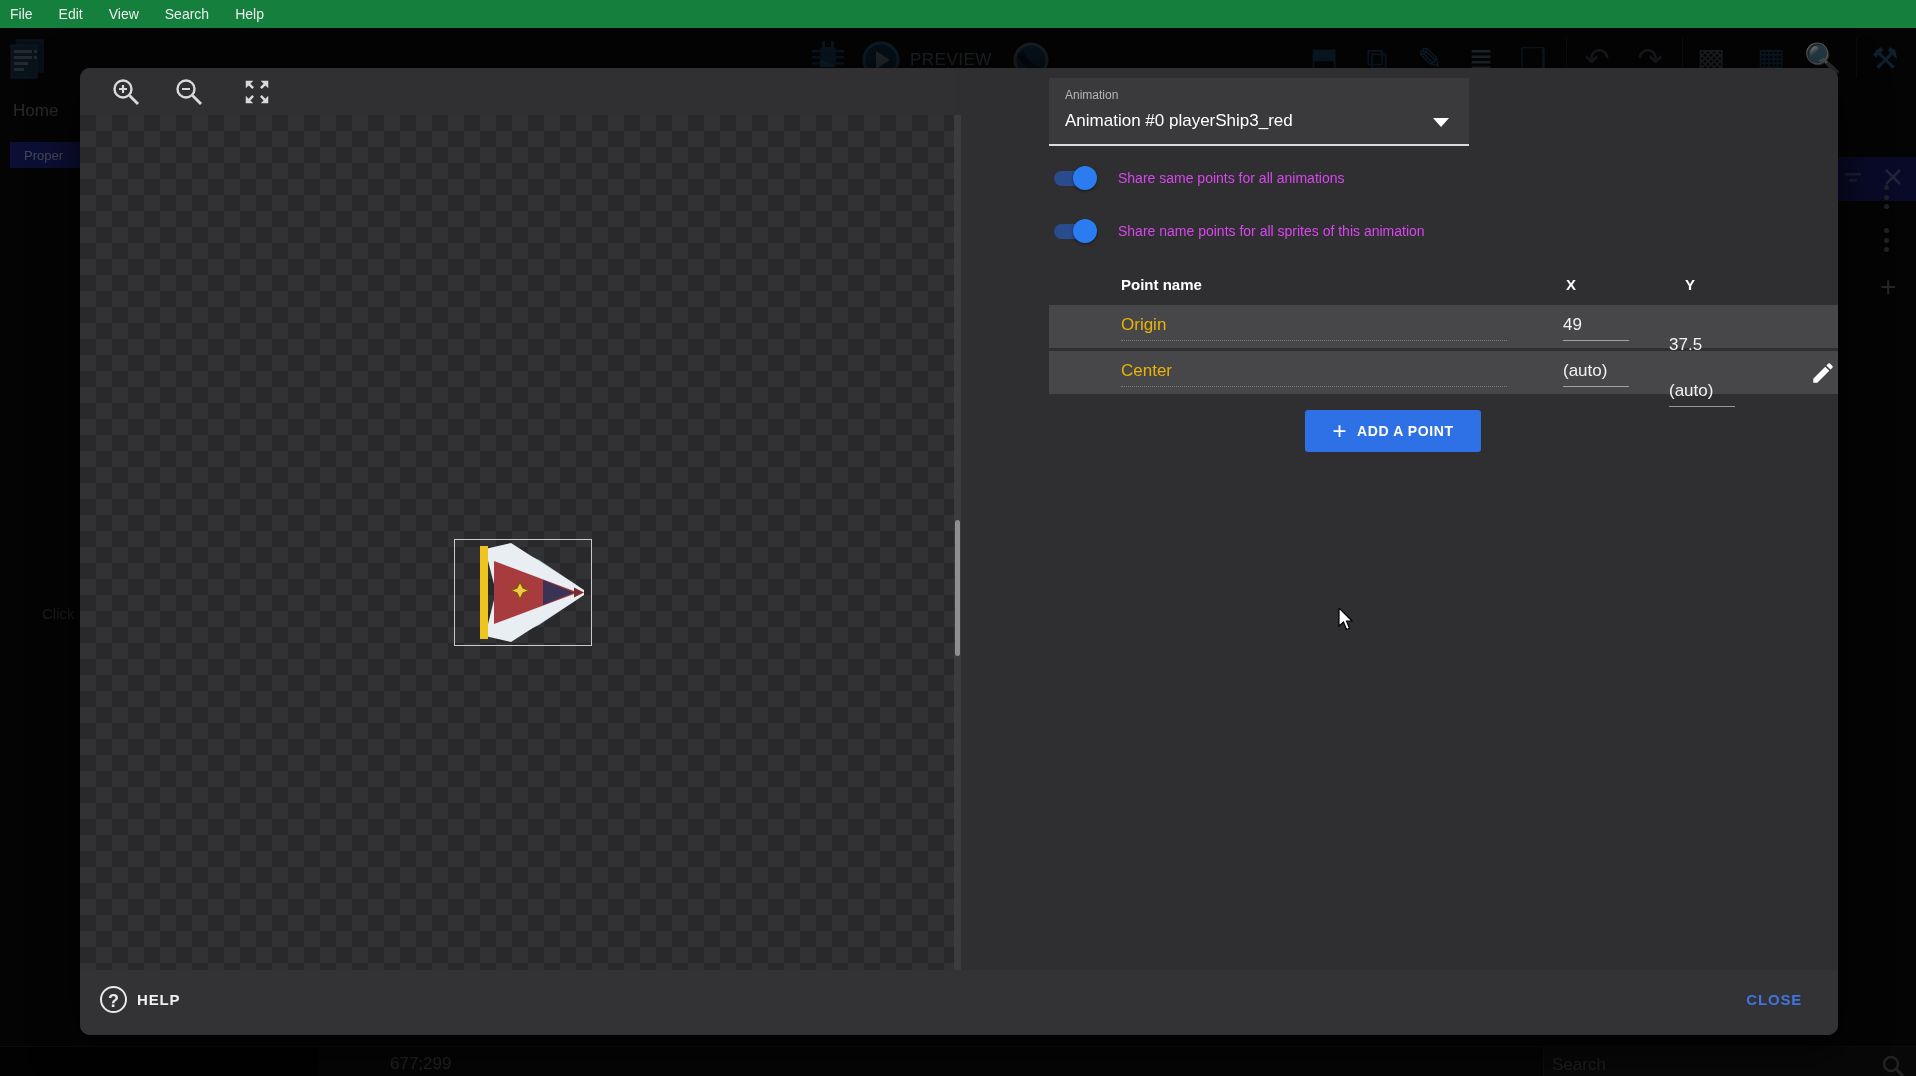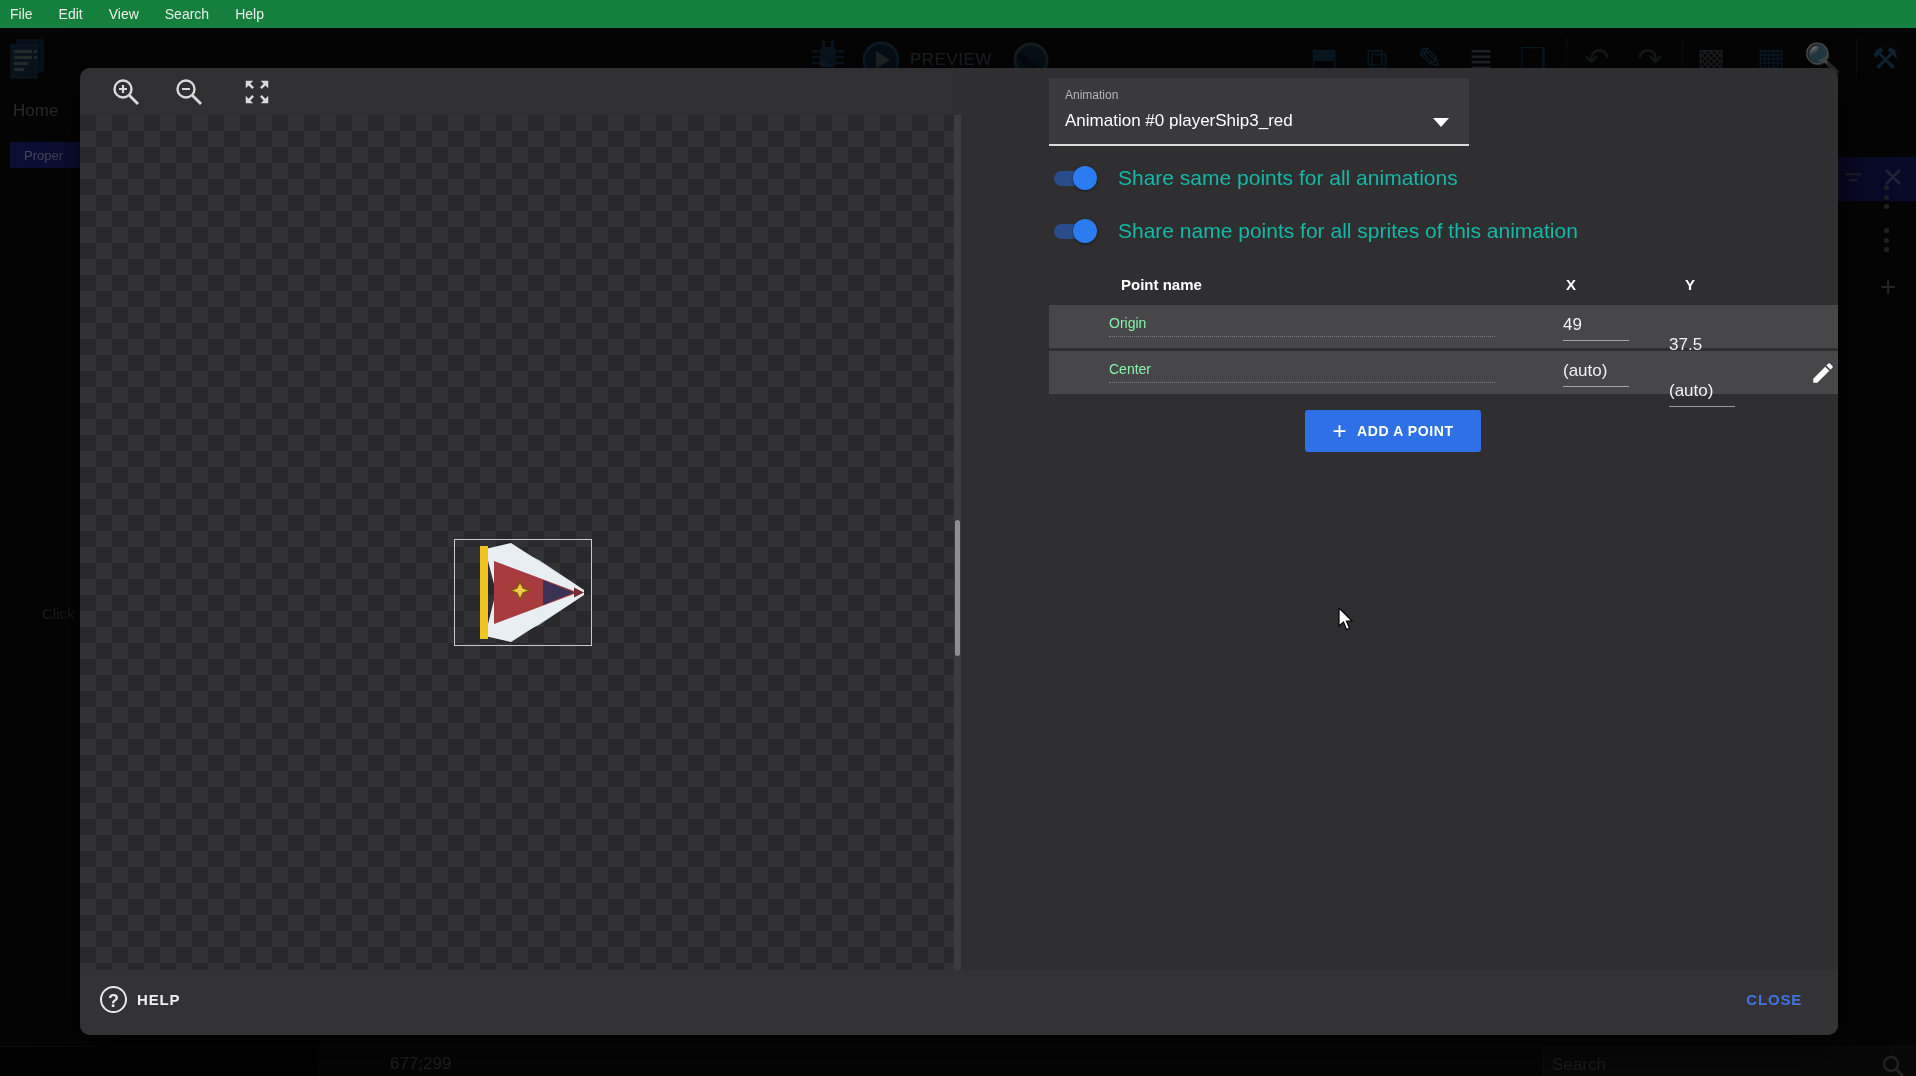--- a/index.html
+++ b/index.html
@@ -60,28 +60,28 @@
                border-left:8px solid transparent;border-right:8px solid transparent;
                border-top:9px solid #ffffff;}
   #anim-field{left:88px;width:420px;text-decoration:underline;}
   #frame-field{left:518px;width:415px;}
 
   .toggle-row{position:absolute;left:93px;height:28px;display:flex;align-items:center;}
   .switch{position:relative;width:44px;height:26px;margin-right:20px;cursor:pointer;flex:0 0 auto;}
   .switch .track{position:absolute;left:0;top:6px;width:42px;height:15px;border-radius:8px;background:#2b4c8c;}
   .switch .thumb{position:absolute;left:19px;top:1px;width:24px;height:24px;border-radius:50%;
                  background:#2b7cf0;box-shadow:0 1px 3px rgba(0,0,0,0.5);}
-  .toggle-label{color:#14b8a6;font-size:21px;}
+  .toggle-label{color:#d946ef;font-size:14px;}
 
   #tbl-header{position:absolute;left:88px;width:845px;top:202px;height:32px;color:#ffffff;font-size:15px;font-weight:bold;}
   .th-name{position:absolute;left:72px;top:6px;}
   .th-x{position:absolute;left:517px;top:6px;}
   .th-y{position:absolute;left:636px;top:6px;}
   .tbl-row{position:absolute;left:88px;width:845px;height:43px;background:#47474a;}
-  .cell-name{position:absolute;left:60px;top:10px;width:386px;color:#86efac;font-size:14px;
+  .cell-name{position:absolute;left:72px;top:10px;width:386px;color:#eab308;font-size:17px;
              border-bottom:1px dotted rgba(255,255,255,0.28);padding-bottom:5px;}
   .cell-val{position:absolute;top:10px;width:66px;color:#f2f2f2;font-size:17px;
             border-bottom:1px solid rgba(255,255,255,0.5);padding-bottom:5px;}
   .cell-x{left:514px;}
   .cell-y{left:620px;margin-top:20px;}
   .row-edit{position:absolute;right:58px;top:9px;width:26px;height:26px;color:#ffffff;cursor:pointer;}
 
   #add-point-btn{position:absolute;left:344px;top:342px;width:176px;height:42px;background:#2e70e6;
                  border:none;border-radius:3px;color:#ffffff;font-size:14px;font-weight:bold;
                  letter-spacing:0.6px;display:flex;align-items:center;justify-content:center;gap:10px;

